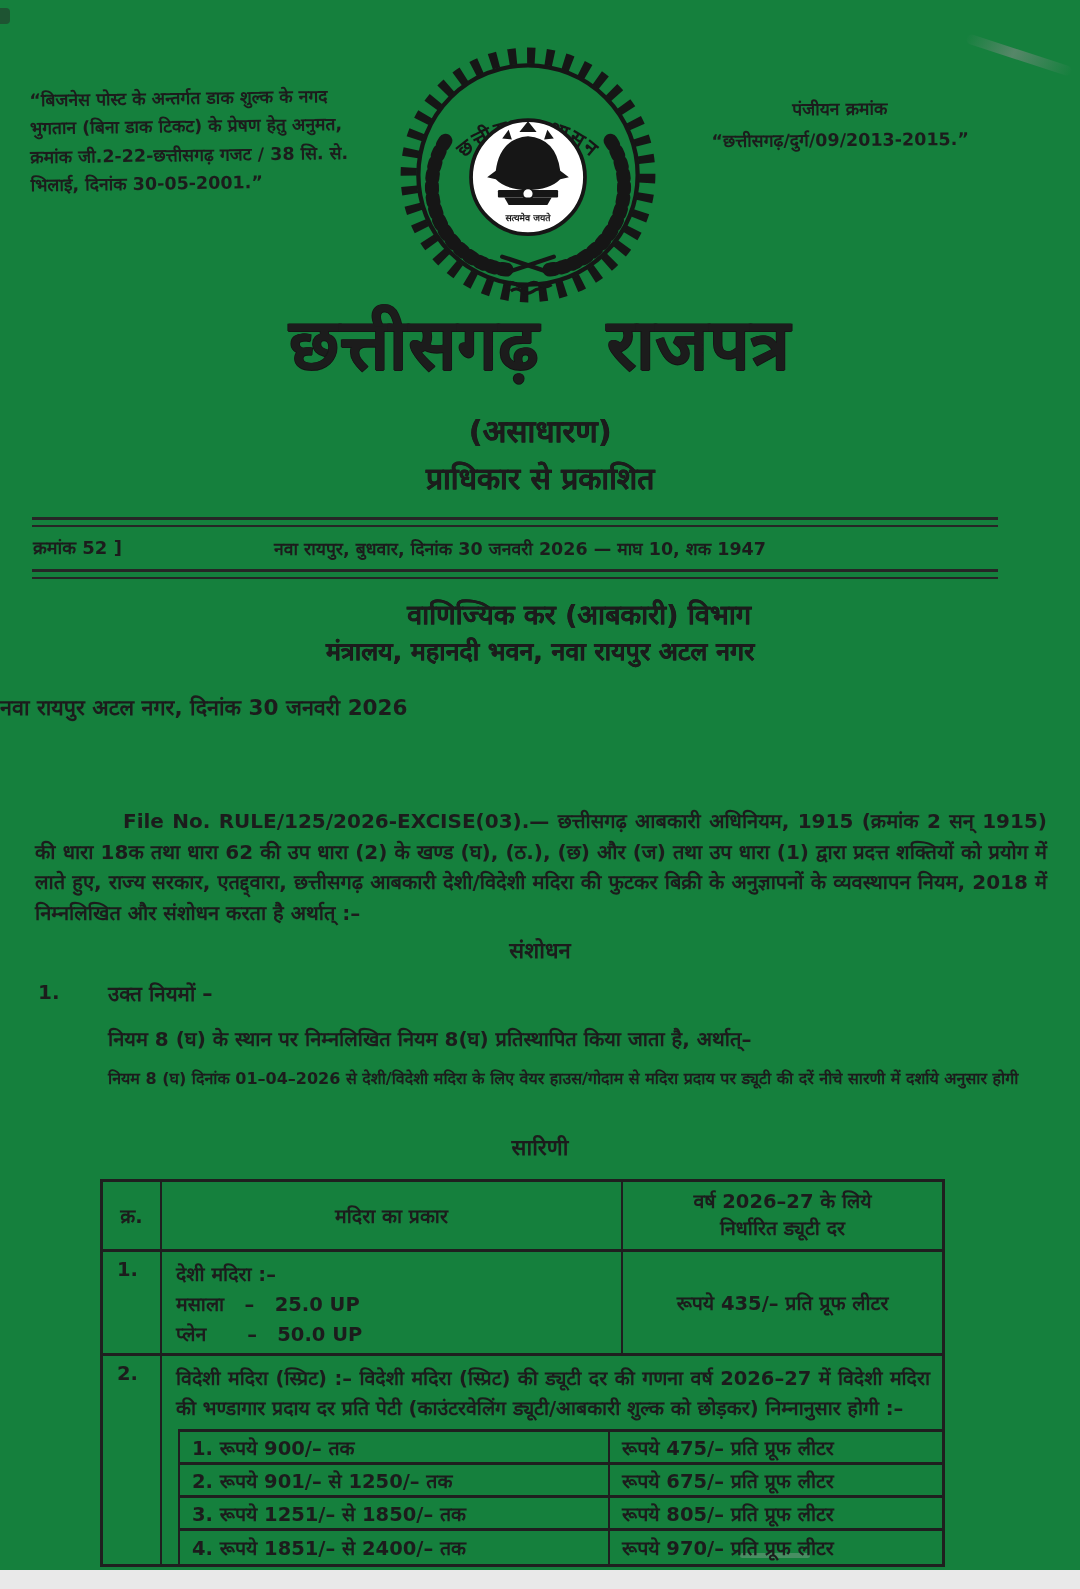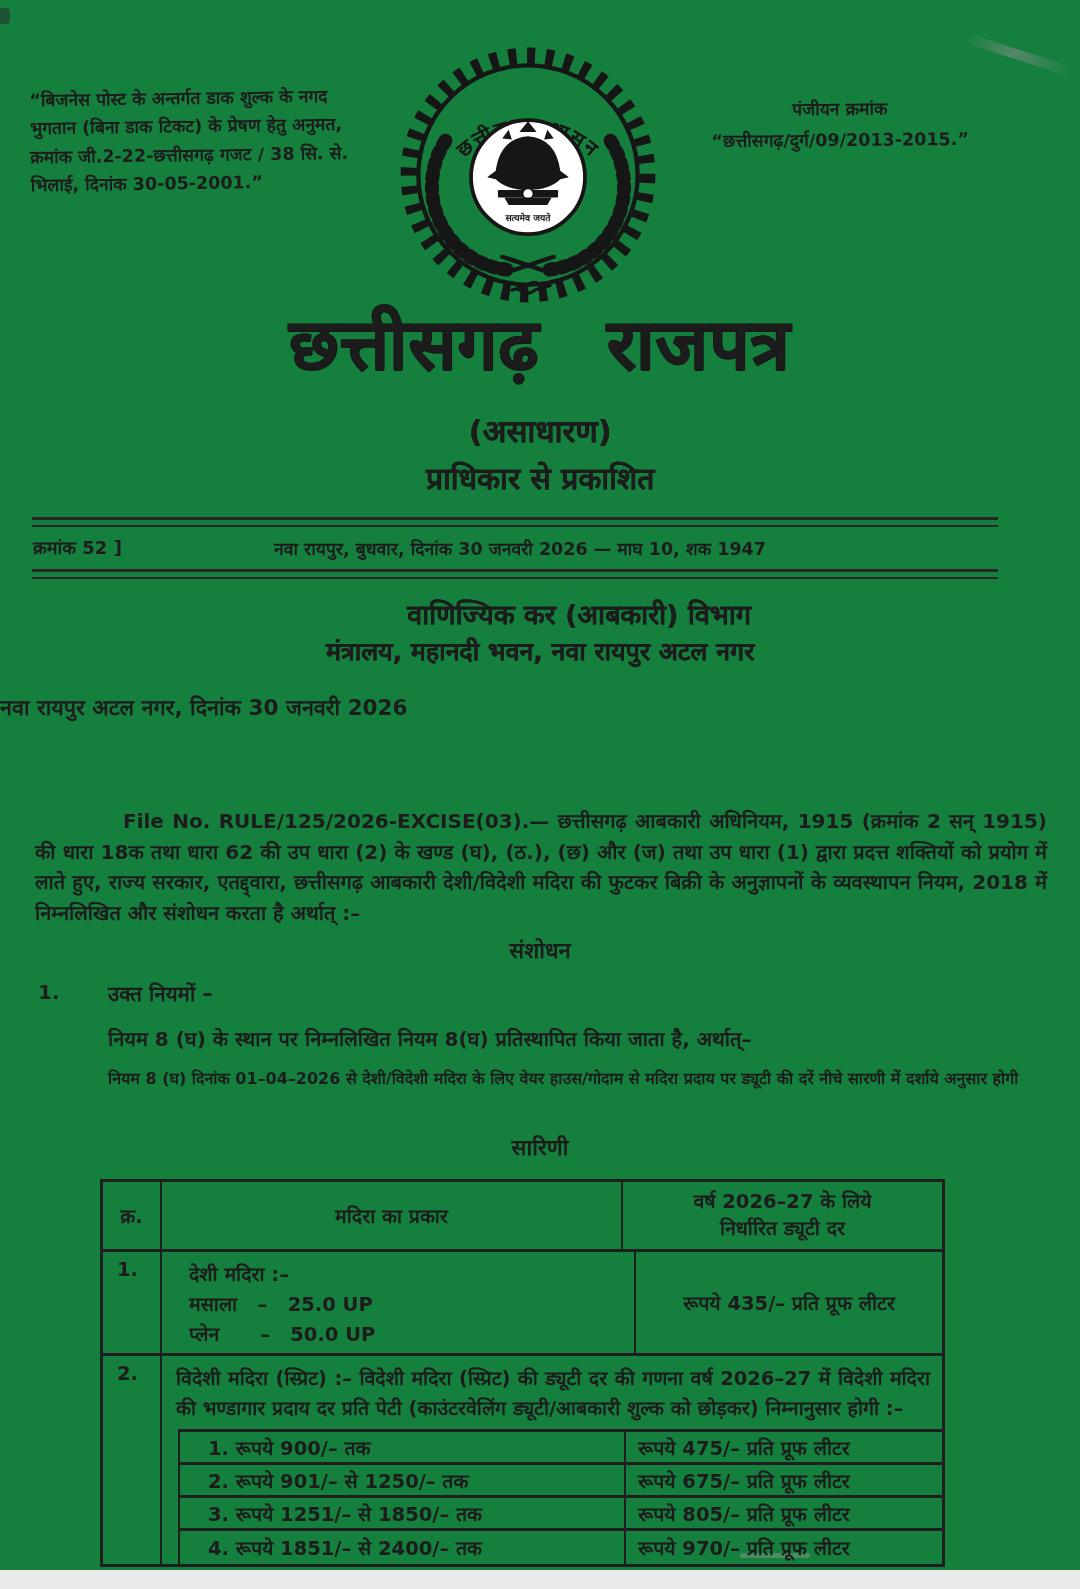--- a/index.html
+++ b/index.html
@@ -100,31 +100,31 @@
   }
   .trow{display:flex;box-sizing:border-box;}
   .cell{box-sizing:border-box;}
   .c-sn{width:59px;flex:0 0 59px;border-right:2.5px solid #1f1f1f;padding:6px 0 0 14px;}
   .c-type{width:461px;flex:0 0 461px;border-right:2.5px solid #1f1f1f;}
   .c-duty{flex:1;}
   .h-row{border-bottom:3px solid #1f1f1f;height:70px;}
   .h-row .cell{display:flex;align-items:center;justify-content:center;padding:0;text-align:center;font-weight:800;}
   .h-duty{white-space:pre-line;line-height:1.35;}
   .r1{border-bottom:3px solid #1f1f1f;height:104px;}
-  .r1 .c-type{padding:8px 0 0 14px;line-height:1.55;margin-left:13px;}
+  .r1 .c-type{padding:8px 0 0 14px;line-height:1.55;}
   .r1 .c-type div{white-space:pre;}
   .r1 .c-duty{display:flex;align-items:center;justify-content:center;}
   .r2 .c-merged{flex:1;box-sizing:border-box;}
   .r2-text{padding:8px 12px 6px 14px;line-height:1.52;text-align:justify;}
   .subtable{
     margin-left:16px;
     border-top:3px solid #1f1f1f;border-left:2.5px solid #1f1f1f;
     box-sizing:border-box;
   }
-  .srow{display:flex;height:33px;box-sizing:border-box;border-bottom:3px solid #1f1f1f;padding-left:16px;}
+  .srow{display:flex;height:33px;box-sizing:border-box;border-bottom:3px solid #1f1f1f;}
   .srow:last-child{border-bottom:none;}
   .s-range{flex:0 0 430px;border-right:2.5px solid #1f1f1f;display:flex;align-items:center;padding-left:12px;box-sizing:border-box;}
   .s-duty{flex:1;display:flex;align-items:center;padding-left:12px;}
 </style>
 </head>
 <body>
 
 <div class="page">
 
   <div class="streak"></div>

